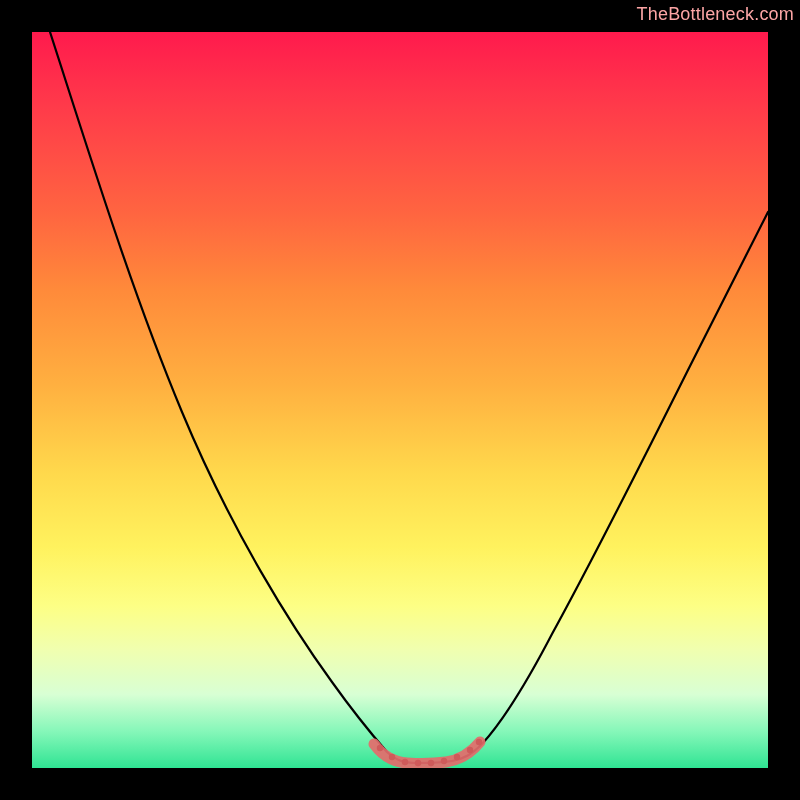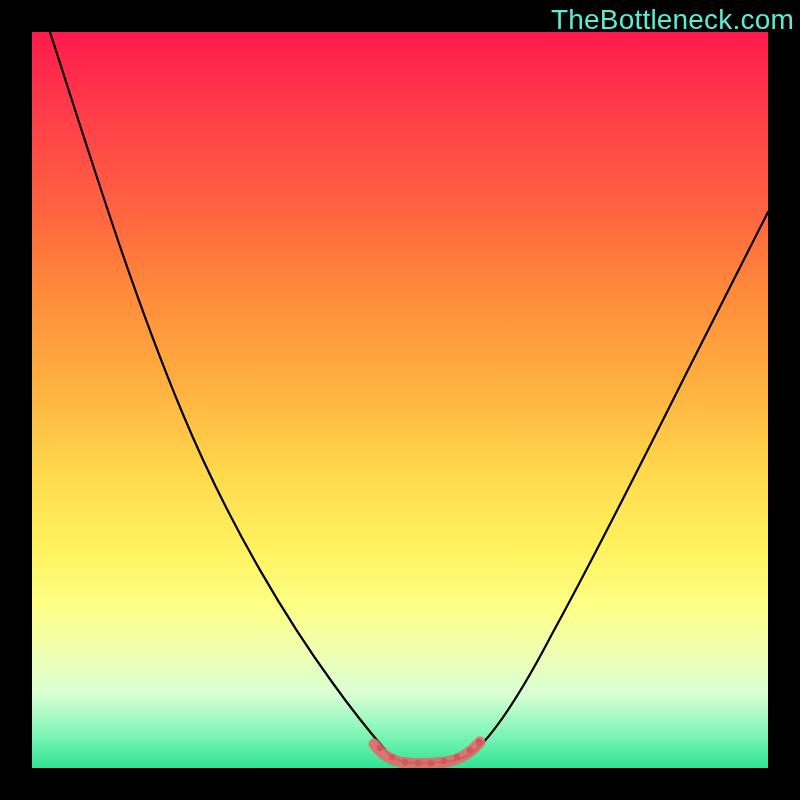--- a/index.html
+++ b/index.html
@@ -38,22 +38,22 @@
       #f0ffb0 84%,
       #d8ffd4 90%,
       #86f7b9 95%,
       #2fe493 100%
     );
   }
   .watermark {
     position: absolute;
     top: 4px;
     right: 6px;
-    color: #5eead4;
-    font-size: 28px;
+    color: #fca5a5;
+    font-size: 18px;
     font-weight: 500;
     letter-spacing: 0.2px;
     font-family: Arial, Helvetica, sans-serif;
   }
   svg.curve {
     position: absolute;
     top: 0;
     left: 0;
     width: 736px;
     height: 736px;

